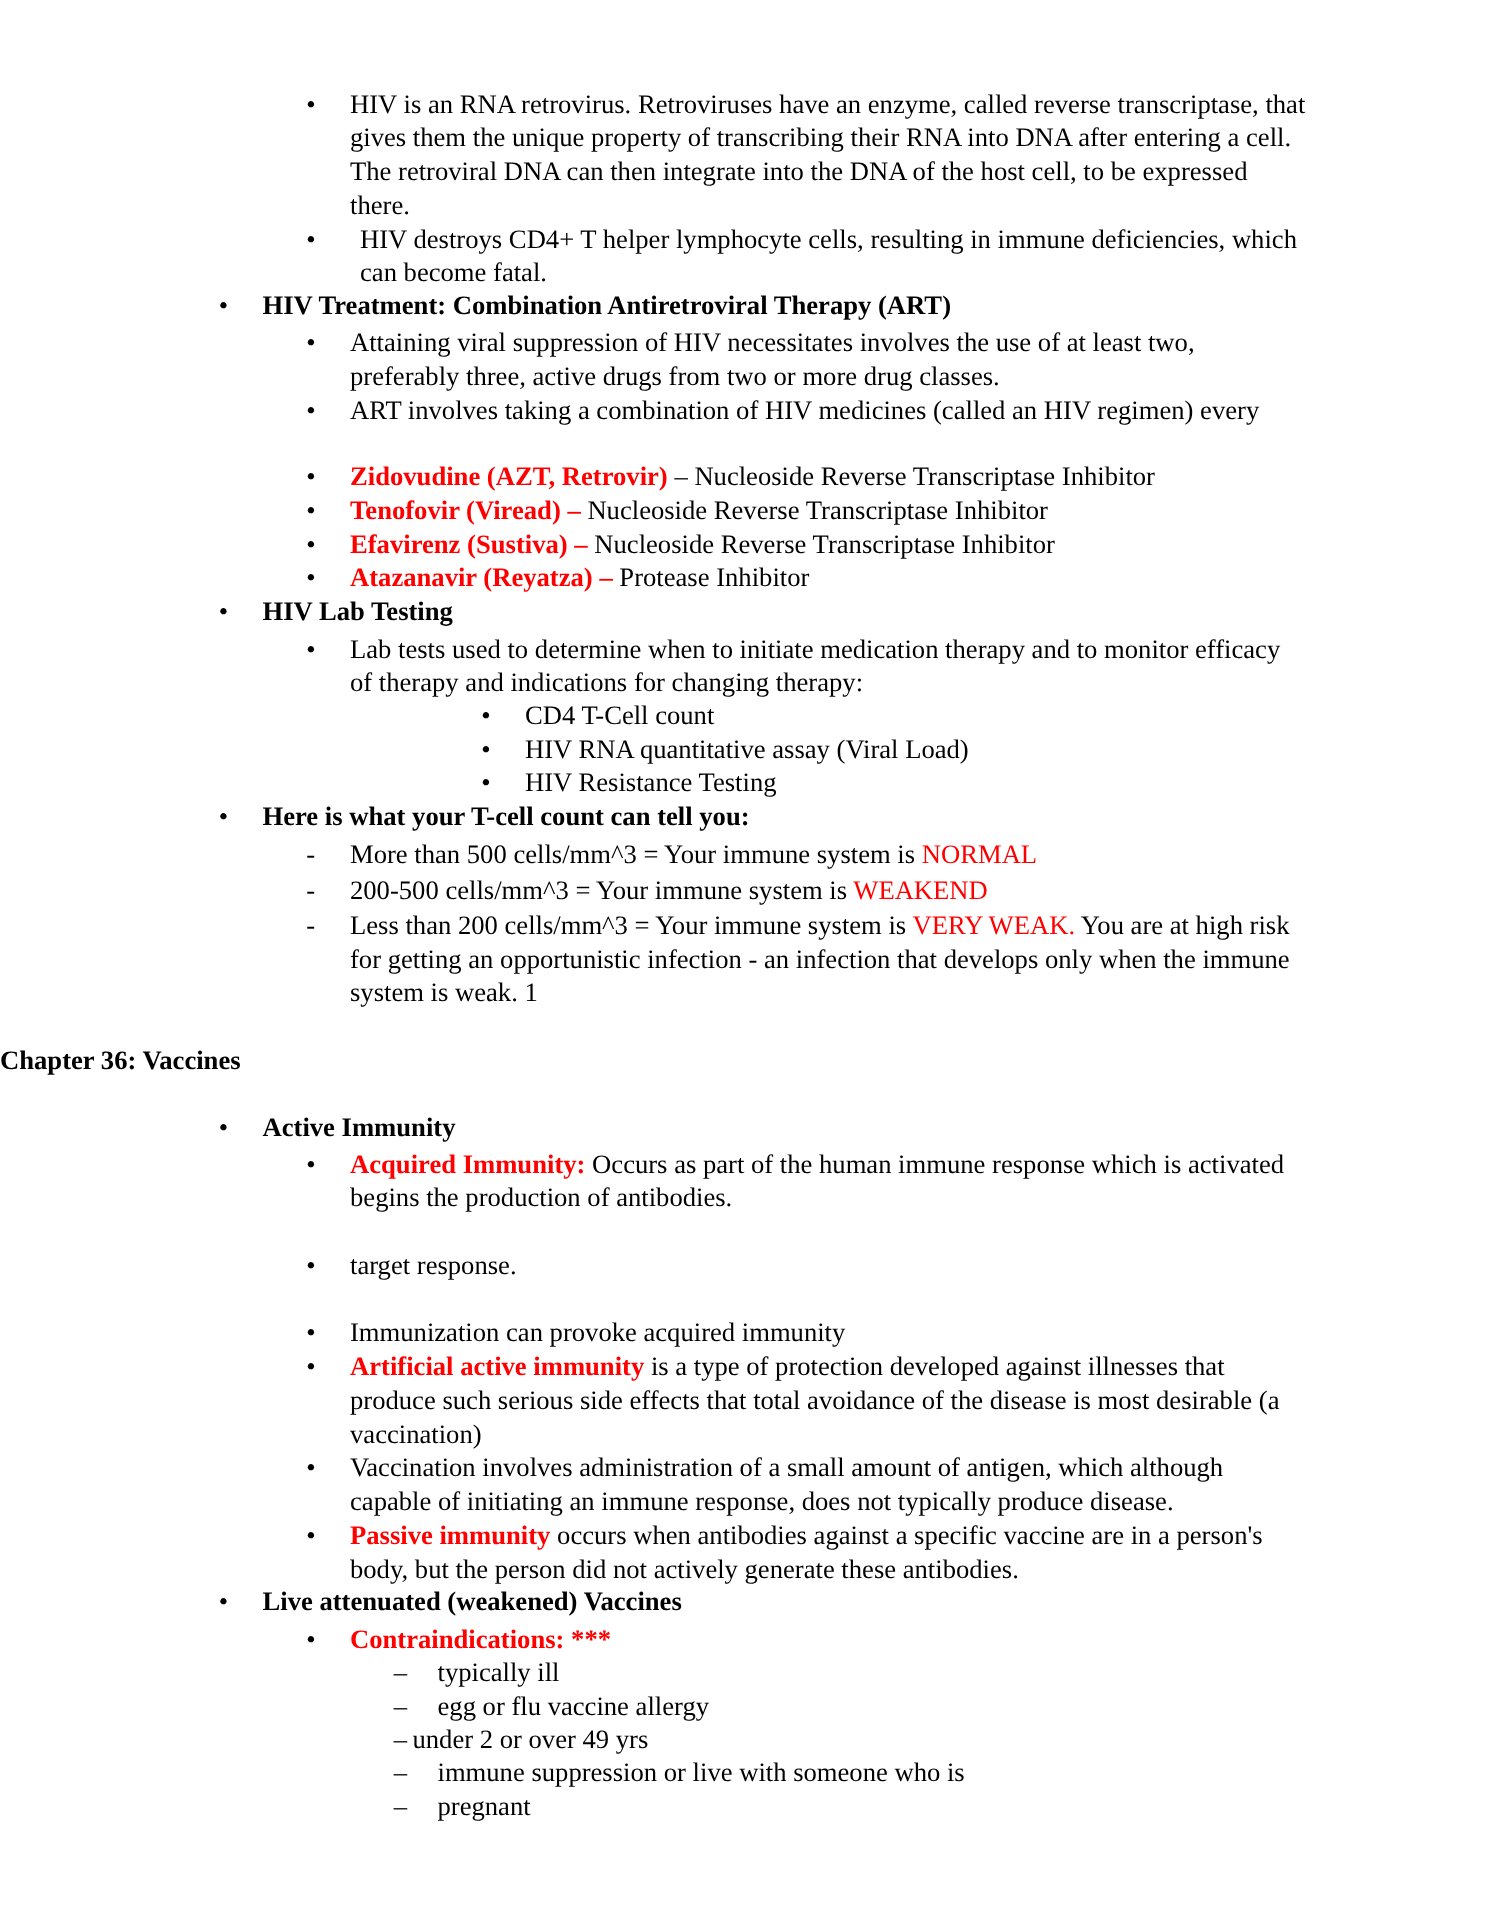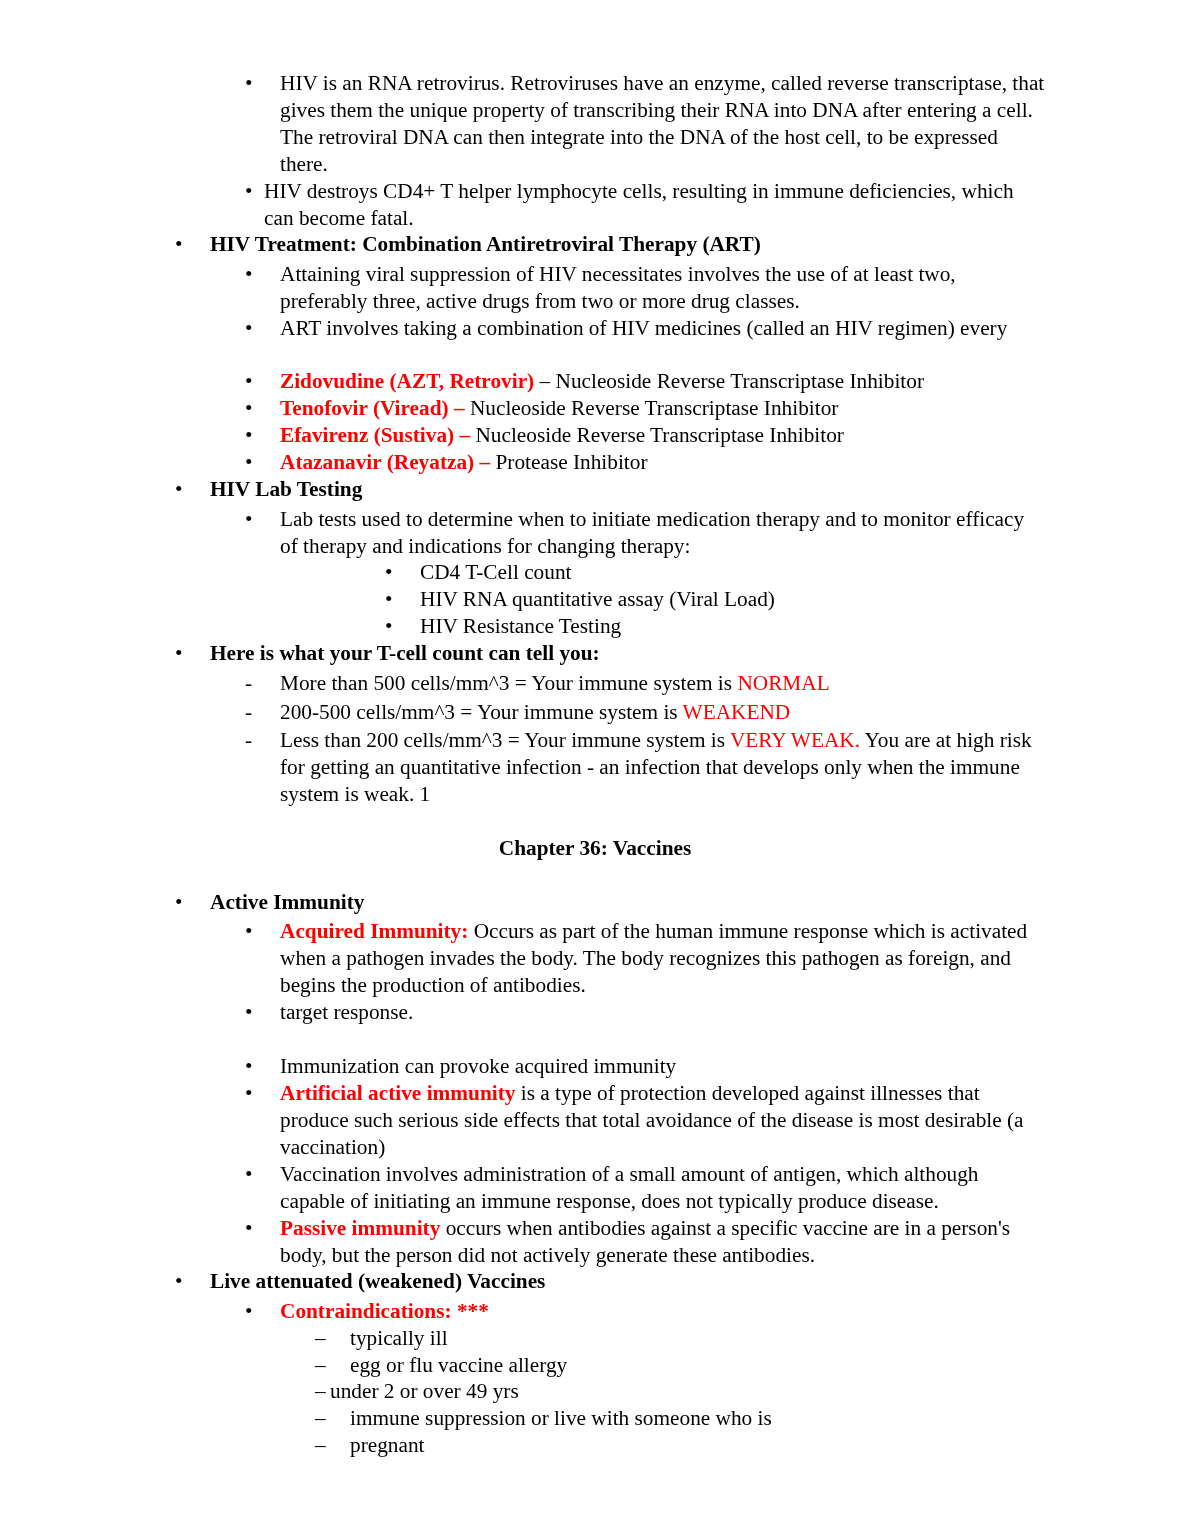--- a/index.html
+++ b/index.html
@@ -2,36 +2,36 @@
 <html><head>
   <meta charset="utf-8">
   <style>
     html, body { margin:0; padding:0; background:#ffffff; }
     body { width:1190px; height:1540px; position:relative; font-family:"Liberation Serif", serif; font-size:21.3px; color:#000; line-height:27px; }
     .line { position:absolute; white-space:nowrap; }
     .red { color:#ff0000; }
     .b { font-weight:bold; }
     .bul { position:absolute; }
     .t { position:absolute; }
-    .center { position:absolute; left:0; width:1190px; text-align:center; }
+    .center { position:absolute; left:0; width:1190px; text-align:left; }
   </style>
 </head>
 <body>
 
 <div>
 
   <span class="bul" style="left:245px;top:70px">•</span>
   <div class="t" style="left:280px;top:70px">
     <div>HIV is an RNA retrovirus. Retroviruses have an enzyme, called reverse transcriptase, that</div>
     <div>gives them the unique property of transcribing their RNA into DNA after entering a cell.</div>
     <div>The retroviral DNA can then integrate into the DNA of the host cell, to be expressed</div>
     <div>there.</div>
   </div>
   <span class="bul" style="left:245px;top:178px">•</span>
-  <div class="t" style="left:264px;top:178px">
+  <div class="t" style="left:288px;top:178px">
     <div>HIV destroys CD4+ T helper lymphocyte cells, resulting in immune deficiencies, which</div>
     <div>can become fatal.</div>
   </div>
 
   <span class="bul" style="left:175px;top:231px">•</span>
   <div class="t b" style="left:210px;top:231px">HIV Treatment: Combination Antiretroviral Therapy (ART)</div>
 
   <span class="bul" style="left:245px;top:261px">•</span>
   <div class="t" style="left:280px;top:261px">
     <div>Attaining viral suppression of HIV necessitates involves the use of at least two,</div>
@@ -75,33 +75,32 @@
 
   <span class="bul" style="left:245px;top:670px">-</span>
   <div class="line" style="left:280px;top:670px"><span>More than 500 cells/mm^3 = Your immune system is </span><span class="red">NORMAL</span></div>
 
   <span class="bul" style="left:245px;top:699px">-</span>
   <div class="line" style="left:280px;top:699px"><span>200-500 cells/mm^3 = Your immune system is </span><span class="red">WEAKEND</span></div>
 
   <span class="bul" style="left:245px;top:727px">-</span>
   <div class="t" style="left:280px;top:727px">
     <div><span>Less than 200 cells/mm^3 = Your immune system is </span><span class="red">VERY WEAK.</span><span> You are at high risk</span></div>
-    <div>for getting an quantitative infection - an infection that develops only when the immune</div>
+    <div>for getting an opportunistic infection - an infection that develops only when the immune</div>
     <div>system is weak. 1</div>
   </div>
 
   <div class="center b" style="top:835px">Chapter 36: Vaccines</div>
 
   <span class="bul" style="left:175px;top:889px">•</span>
   <div class="t b" style="left:210px;top:889px">Active Immunity</div>
 
   <span class="bul" style="left:245px;top:918px">•</span>
   <div class="t" style="left:280px;top:918px">
     <div><span class="red b">Acquired Immunity:</span><span> Occurs as part of the human immune response which is activated</span></div>
-    <div>when a pathogen invades the body. The body recognizes this pathogen as foreign, and</div>
     <div>begins the production of antibodies.</div>
   </div>
 
   <span class="bul" style="left:245px;top:999px">•</span>
   <div class="t" style="left:280px;top:999px">
     <div>target response.</div>
   </div>
 
   <span class="bul" style="left:245px;top:1053px">•</span>
   <div class="line" style="left:280px;top:1053px">Immunization can provoke acquired immunity</div>

